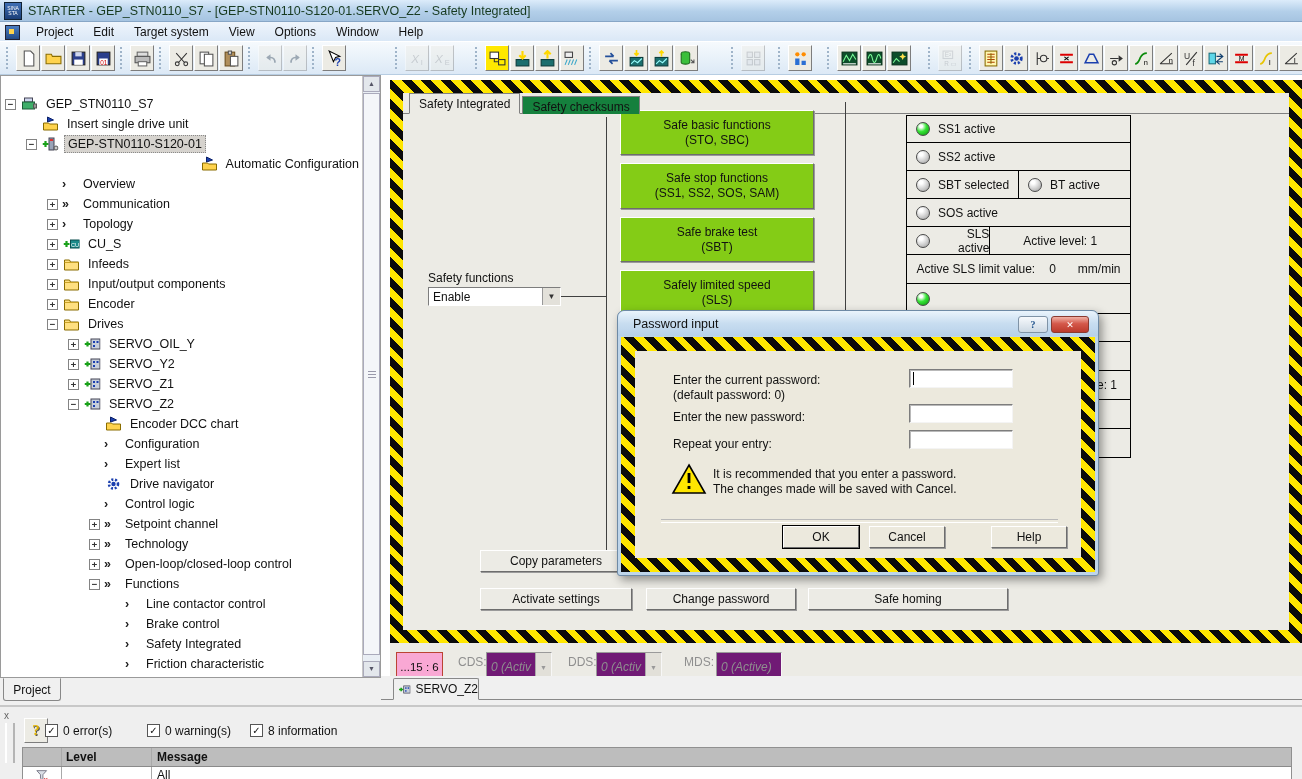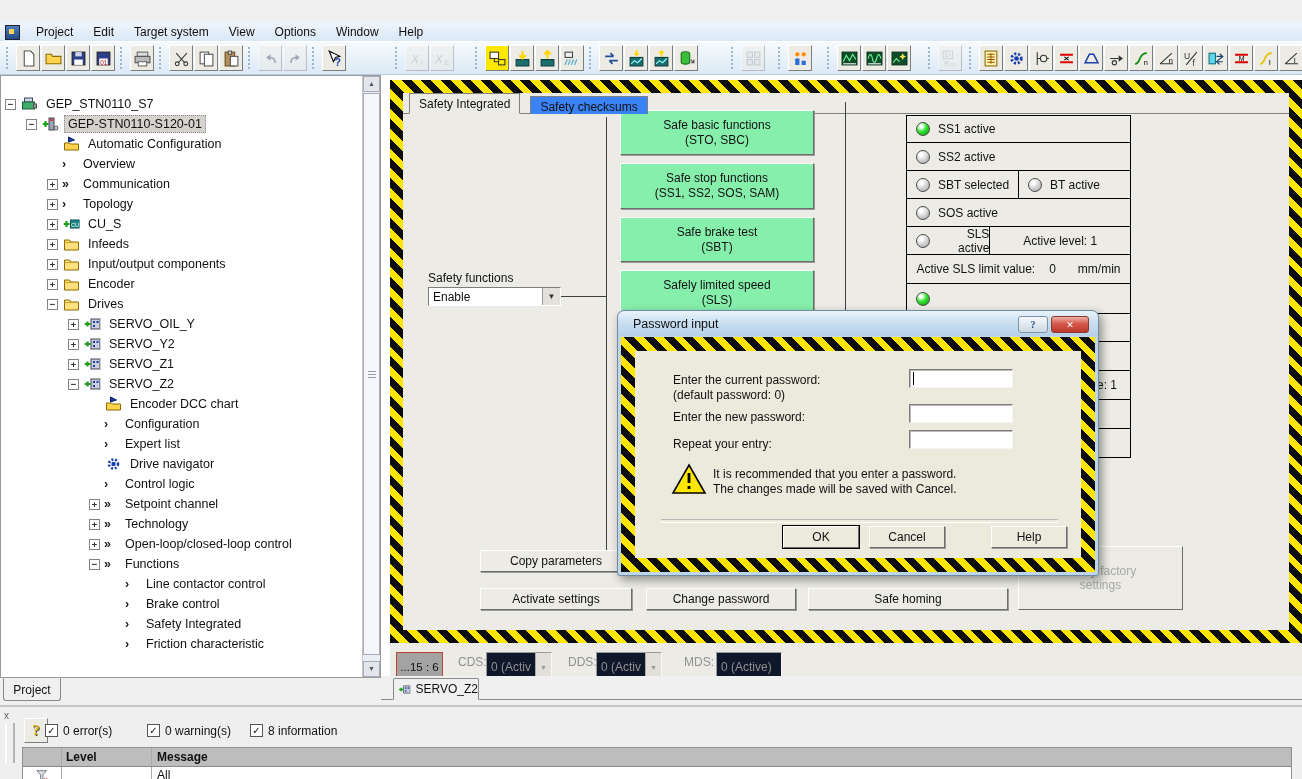--- a/index.html
+++ b/index.html
@@ -50,52 +50,52 @@
     border-radius:0 0 3px 3px;display:flex;align-items:center;justify-content:center;}
   
   .docbg{position:absolute;left:381px;top:75px;width:921px;height:603px;background:#fff;}
   .hazard{background:repeating-linear-gradient(45deg,#0b0b0b 0 7px,#ffe600 7px 14px);}
   .frame{position:absolute;left:390px;top:80px;width:912px;height:563px;}
   .pcontent{position:absolute;left:403px;top:93px;width:886px;height:537px;background:#ecebe5;}
   .tabline{position:absolute;left:0;top:20px;width:100%;height:0;border-top:1px solid #808080;}
   .ptabs{position:absolute;left:6px;top:0;display:flex;align-items:flex-end;z-index:2;}
   .ptabs .t{box-sizing:border-box;padding:3px 9px 2px;border:1px solid #808080;border-bottom:none;background:#ecebe5;}
   .ptabs .t.on{height:21px;border-bottom:1px solid #ecebe5;}
-  .ptabs .t.off{height:18px;margin-left:10px;background:#3b82f6;}
+  .ptabs .t.off{height:18px;margin-left:2px;background:#15803d;}
   .flabel{position:absolute;left:25px;top:178px;}
   .combo{position:absolute;left:25px;top:194px;width:133px;height:19px;background:#fff;border:1px solid;
     border-color:#7d7d7d #fff #fff #7d7d7d;box-sizing:border-box;display:flex;align-items:center;}
   .combo .val{flex:1;padding-left:4px;}
   .combo .dd{width:17px;height:100%;background:#e3e1da;border-left:1px solid #999;font-size:8px;color:#333;
     display:flex;align-items:center;justify-content:center;}
   .hline{position:absolute;height:1px;background:#404040;}
   .vline{position:absolute;width:1px;background:#404040;}
-  .fn-btn{position:absolute;left:217px;width:194px;background:#86efac;border:1px solid;border-color:#fff #6d6d6d #6d6d6d #fff;
+  .fn-btn{position:absolute;left:217px;width:194px;background:#84cc16;border:1px solid;border-color:#fff #6d6d6d #6d6d6d #fff;
     box-shadow:1px 1px 0 #9a9a9a;box-sizing:border-box;display:flex;flex-direction:column;align-items:center;justify-content:center;line-height:15px;}
   .sttable{position:absolute;left:503px;top:22px;width:225px;}
   .strow{display:flex;border:1px solid #000;margin-top:-1px;box-sizing:border-box;background:#ecebe5;text-align:right;}
   .strow:first-child{margin-top:0;}
   .stcell{display:flex;align-items:center;box-sizing:border-box;padding-left:9px;overflow:hidden;}
   .stcell+.stcell{border-left:1px solid #000;}
   .stcell.center{justify-content:center;padding-left:0;}
   .stcell.right{justify-content:flex-end;padding-right:13px;}
   .led{width:14px;height:14px;border-radius:50%;border:1px solid #4a4a4a;margin-right:8px;flex:0 0 14px;box-sizing:border-box;}
   .led.green{background:radial-gradient(circle at 34% 28%,#fff 0 12%,#35e435 45%,#0c8d0c 100%);}
   .led.gray{background:radial-gradient(circle at 34% 28%,#fff 0 14%,#dcdcdc 45%,#9a9a9a 100%);}
   .stv{margin-left:14px;} .stu{margin-left:22px;}
   
   .act{position:absolute;height:22px;background:#ecebe5;border:1px solid;border-color:#fff #6d6d6d #6d6d6d #fff;
     box-shadow:1px 1px 0 #9a9a9a;box-sizing:border-box;display:flex;align-items:center;justify-content:center;margin-left:48px;}
   .act.disabled{color:#a8a8a8;flex-direction:column;line-height:14px;box-shadow:none;}
   .sb{position:absolute;left:390px;top:643px;width:912px;height:33px;background:#ecebe5;}
-  .pyellow{position:absolute;left:6px;top:9px;width:47px;height:30px;background:#a3a3a3;border:1px solid #b43;
+  .pyellow{position:absolute;left:6px;top:9px;width:47px;height:30px;background:#f9a8d4;border:1px solid #b43;
     box-sizing:border-box;display:flex;align-items:center;justify-content:center;font-size:11.5px;}
   .sblabel{position:absolute;top:12px;color:#8f8f8f;}
   .sbfield{position:absolute;top:9px;height:30px;box-sizing:border-box;border:1px solid;border-color:#9a9a9a #f7f7f7 #f7f7f7 #9a9a9a;
-    background:#0f172a;color:#8f8f8f;display:flex;align-items:center;padding-left:4px;}
+    background:#701a75;color:#8f8f8f;display:flex;align-items:center;padding-left:4px;font-style:italic;}
   .sbfield .dd{margin-left:auto;width:15px;height:100%;background:#e2e0d9;border-left:1px solid #aaa;
     font-size:7px;color:#999;display:flex;align-items:center;justify-content:center;}
   .doctabstrip{position:absolute;left:381px;top:676px;width:921px;height:28px;background:#f0f0f0;}
   .doctab{position:absolute;left:12px;top:2px;width:86px;height:22px;background:#f0f0f0;border:1px solid #888;border-bottom:1px solid #f0f0f0;
     border-radius:2px 2px 0 0;display:flex;align-items:center;gap:5px;padding-left:5px;box-sizing:border-box;}
   .doctabline{position:absolute;left:0;top:23px;width:100%;border-top:1px solid #888;}
   
   .msg{position:absolute;left:0;top:705px;width:1302px;height:74px;background:#efefef;border-top:2px solid #c8c8c8;box-sizing:border-box;}
   .msgclose{position:absolute;left:4px;top:3px;font-size:10px;color:#666;}
   .msggrip{position:absolute;left:5px;top:16px;width:6px;height:40px;border-left:2px solid #fff;border-right:2px solid #b5b5b5;}
@@ -373,20 +373,27 @@
     <symbol id="warntri" viewBox="0 0 36 32">
         <path d="M18 2L34 30H2z" fill="#ffe600" stroke="#000" stroke-width="1.6"></path>
         <rect x="16.6" y="10" width="2.8" height="10" fill="#000"></rect>
         <rect x="16.6" y="23" width="2.8" height="3" fill="#000"></rect>
       </symbol>
   </defs>
 </svg>
 
 <div class="page">
 
+  <div class="titlebar">
+    <div class="appicon">
+        <span>SINA</span>
+        <span>STA</span>
+      </div>
+    <span class="titletext">STARTER - GEP_STN0110_S7 - [GEP-STN0110-S120-01.SERVO_Z2 - Safety Integrated]</span>
+  </div>
 
   <div class="menubar">
     <div class="menuicon"></div>
     <span id="menuitems"><span class="mi">Project</span><span class="mi">Edit</span><span class="mi">Target system</span><span class="mi">View</span><span class="mi">Options</span><span class="mi">Window</span><span class="mi">Help</span></span>
   </div>
 
   <div class="toolbar" id="toolbar">
       <div class="tb-group" style="margin-left: 6px;">
         <span class="grip"></span>
         <div class="tb-btn">
@@ -630,28 +637,35 @@
 
   <div class="treewrap">
     <div class="treebody" id="treebody">
         <div class="trow" style="padding-left: 4px;">
           <span class="exp">−</span>
           <svg class="ticon" viewBox="0 0 16 16">
             <use href="#t-proj"></use>
           </svg>
           <span class="tlabel">GEP_STN0110_S7</span>
         </div>
+        <div class="trow" style="padding-left: 25px;">
+          <span class="exps"></span>
+          <svg class="ticon" viewBox="0 0 16 16">
+            <use href="#t-insert"></use>
+          </svg>
+          <span class="tlabel">Insert single drive unit</span>
+        </div>
         <div class="trow sel" style="padding-left: 25px;">
           <span class="exp">−</span>
           <svg class="ticon" viewBox="0 0 16 16">
             <use href="#t-dunit"></use>
           </svg>
           <span class="tlabel">GEP-STN0110-S120-01</span>
         </div>
-        <div class="trow" style="padding-left: 46px;">
+        <div class="trow" style="padding-left: 46px; justify-content: flex-end;">
           <span class="exps"></span>
           <svg class="ticon" viewBox="0 0 16 16">
             <use href="#t-insert"></use>
           </svg>
           <span class="tlabel">Automatic Configuration</span>
         </div>
         <div class="trow" style="padding-left: 46px;">
           <span class="exps"></span>
           <span class="chev">›</span>
           <span class="tlabel">Overview</span>
@@ -934,24 +948,20 @@
     </div>
   <div class="act" style="left:432px;top:588px;width:152px">
       <span>Activate settings</span>
     </div>
   <div class="act" style="left:598px;top:588px;width:150px">
       <span>Change password</span>
     </div>
   <div class="act" style="left:760px;top:588px;width:200px">
       <span>Safe homing</span>
     </div>
-  <div class="act disabled" style="left:970px;top:546px;width:165px;height:64px">
-    <span>safety factory</span>
-      <span>settings</span>
-  </div>
 
   <div class="sb">
     <div class="pyellow">...15 : 6</div>
     <span class="sblabel" style="left:68px">CDS:</span>
     <div class="sbfield" style="left:96px;width:66px">
         <span>0 (Activ</span>
         <span class="dd">▼</span>
       </div>
     <span class="sblabel" style="left:178px">DDS:</span>
     <div class="sbfield" style="left:206px;width:66px">

